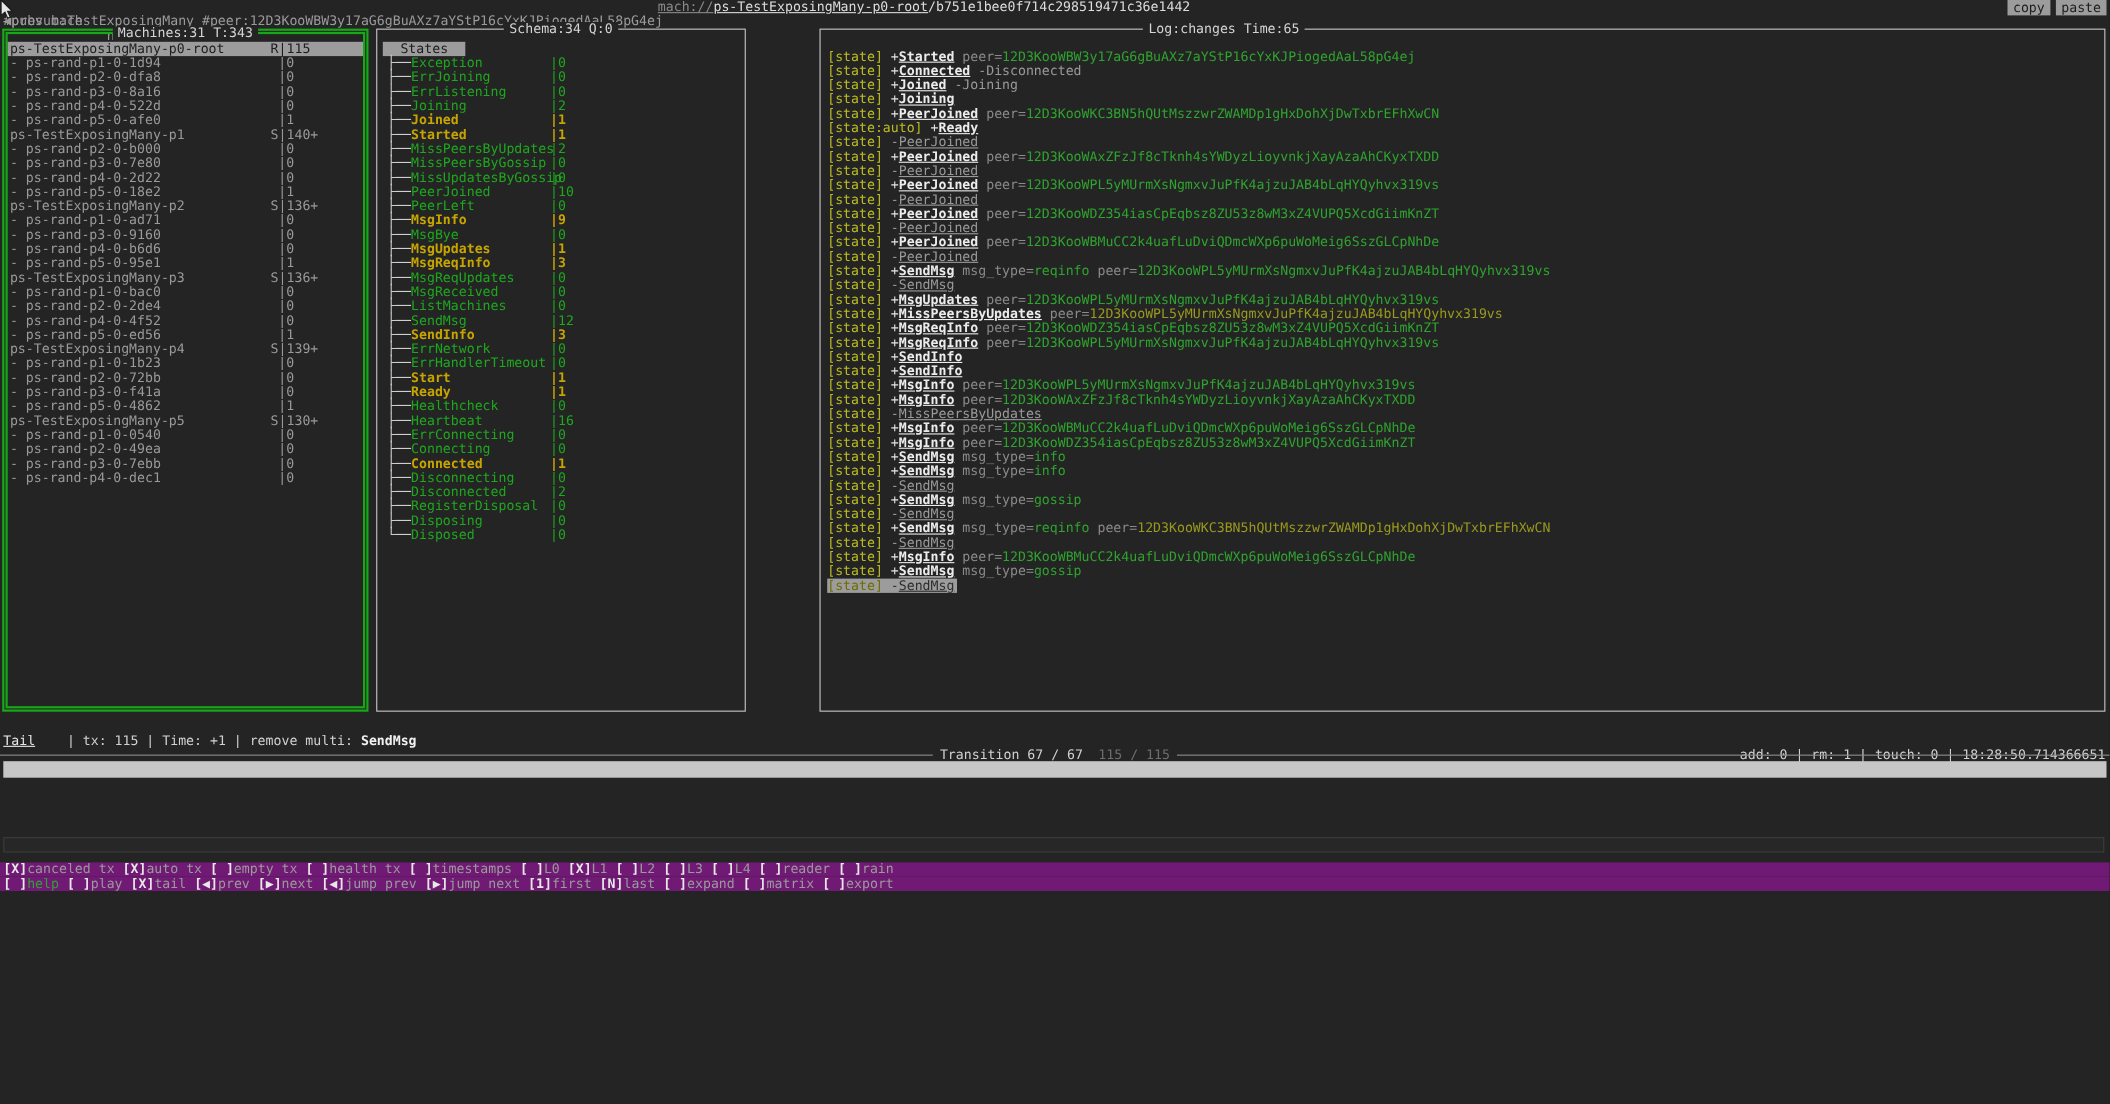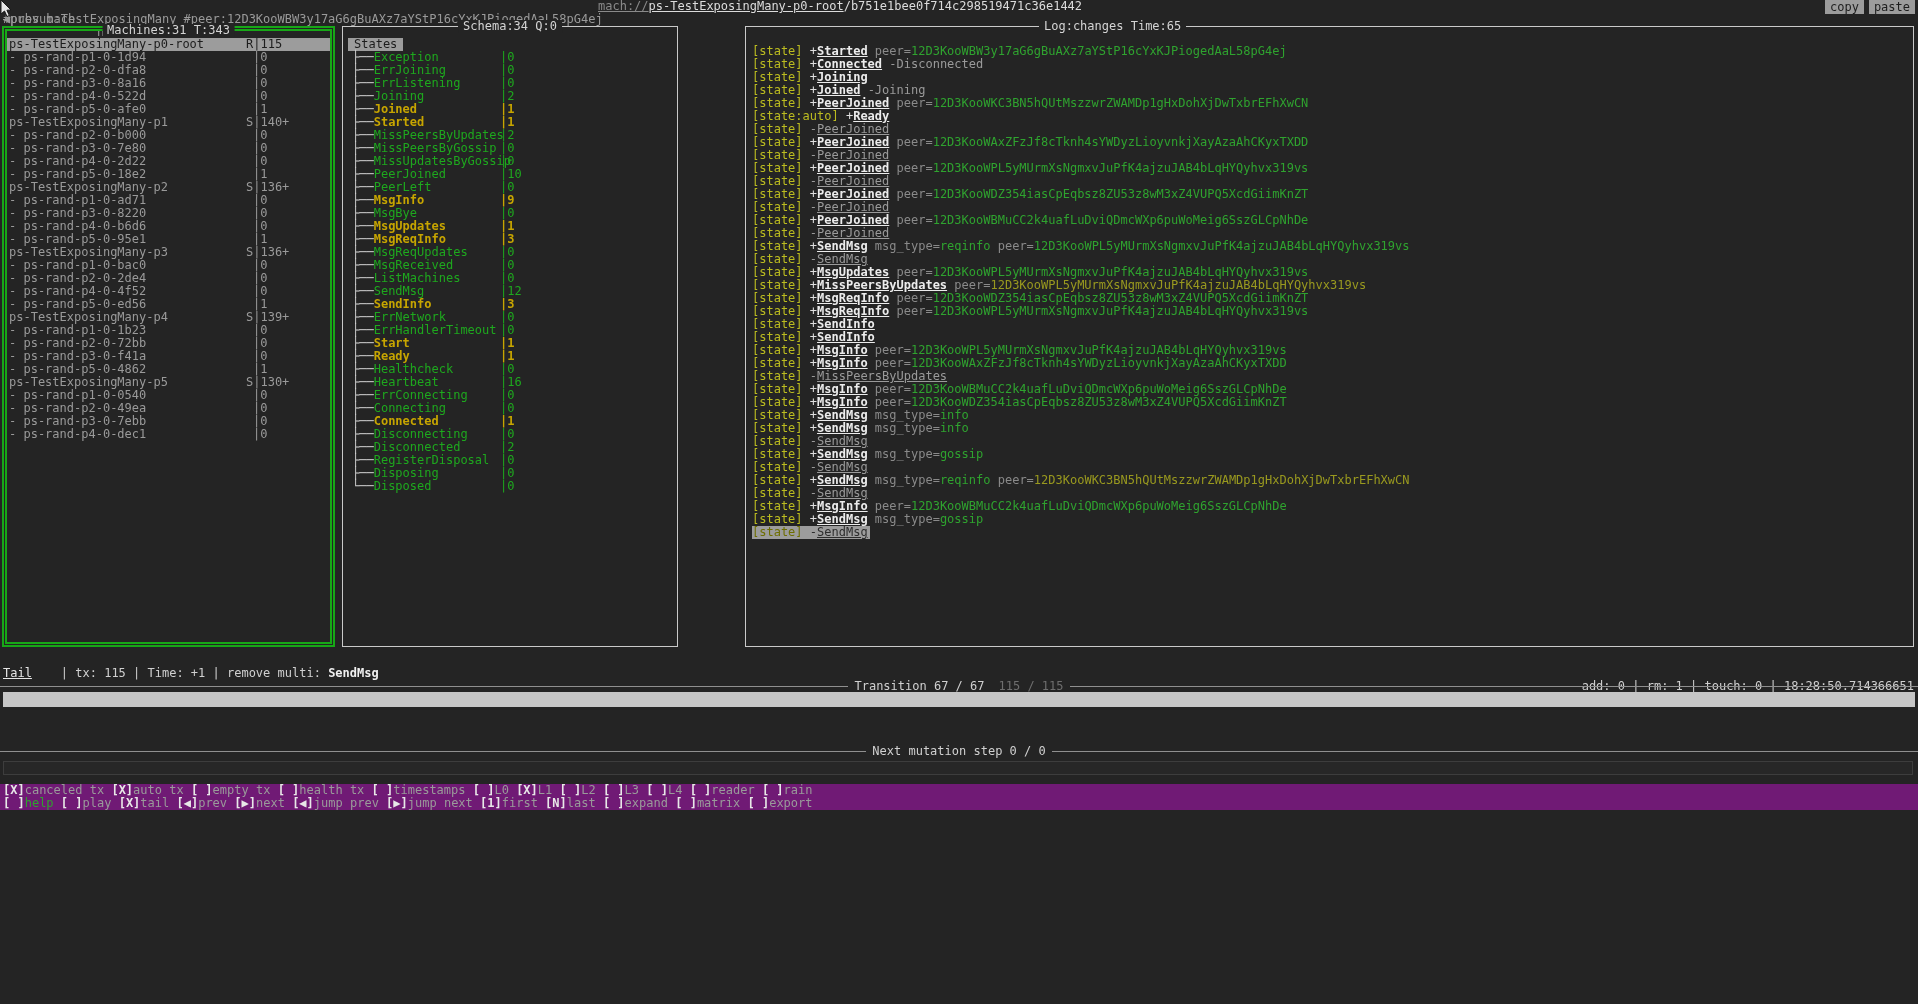--- a/index.html
+++ b/index.html
@@ -25,21 +25,21 @@
   .machines{left:2px;width:333px;border:5px double var(--green-border,#17a817);}
   .machines-list{padding-top:7px;}
   .m-row{position:relative;height:13px;padding-left:2px;white-space:pre;color:var(--gray);}
   .m-row.sel{background:var(--sel-bg,#9c9c9c);color:var(--sel-text,#1d1d1d);}
   .m-val{position:absolute;top:0;}
   .m-val.vr{left:239px;}
   .m-val.vc{left:246px;}
   .schema{left:342px;width:336px;border:1px solid var(--panel-border,#c9c9c9);}
   .schema-inner{padding-top:11px;}
   .root-row{height:13px;padding-left:5px;}
-  .states-root{display:inline-block;background:var(--sel-bg,#9c9c9c);color:var(--sel-text,#1d1d1d);padding:0 6px;}
+  .states-root{display:inline-block;background:var(--sel-bg,#9c9c9c);color:var(--sel-text,#1d1d1d);padding:0 16px;}
   .s-row{position:relative;height:13px;padding-left:9px;white-space:pre;}
   .s-glyph{color:#cfcfcf;}
   .s-name.idle{color:var(--state-green,#1ea81e);}
   .s-name.act{color:var(--amber,#c7a500);font-weight:bold;}
   .s-count{position:absolute;left:157px;top:0;}
   .s-count.idle{color:var(--state-green,#1ea81e);}
   .s-count.act{color:var(--amber,#c7a500);font-weight:bold;}
   .log{left:745px;width:1169px;border:1px solid var(--panel-border,#c9c9c9);}
   .log .panel-title{left:277px;transform:none;margin-left:16px;}
   .log-inner{padding:18px 0 0 6px;}
@@ -108,21 +108,21 @@
         <div class="m-row"><span class="m-name">- ps-rand-p3-0-8a16</span><span class="m-val vc">|0</span></div>
         <div class="m-row"><span class="m-name">- ps-rand-p4-0-522d</span><span class="m-val vc">|0</span></div>
         <div class="m-row"><span class="m-name">- ps-rand-p5-0-afe0</span><span class="m-val vc">|1</span></div>
         <div class="m-row"><span class="m-name">ps-TestExposingMany-p1</span><span class="m-val vr">S|140+</span></div>
         <div class="m-row"><span class="m-name">- ps-rand-p2-0-b000</span><span class="m-val vc">|0</span></div>
         <div class="m-row"><span class="m-name">- ps-rand-p3-0-7e80</span><span class="m-val vc">|0</span></div>
         <div class="m-row"><span class="m-name">- ps-rand-p4-0-2d22</span><span class="m-val vc">|0</span></div>
         <div class="m-row"><span class="m-name">- ps-rand-p5-0-18e2</span><span class="m-val vc">|1</span></div>
         <div class="m-row"><span class="m-name">ps-TestExposingMany-p2</span><span class="m-val vr">S|136+</span></div>
         <div class="m-row"><span class="m-name">- ps-rand-p1-0-ad71</span><span class="m-val vc">|0</span></div>
-        <div class="m-row"><span class="m-name">- ps-rand-p3-0-8220</span><span class="m-val vc">|0</span></div>
+        <div class="m-row"><span class="m-name">- ps-rand-p3-0-9160</span><span class="m-val vc">|0</span></div>
         <div class="m-row"><span class="m-name">- ps-rand-p4-0-b6d6</span><span class="m-val vc">|0</span></div>
         <div class="m-row"><span class="m-name">- ps-rand-p5-0-95e1</span><span class="m-val vc">|1</span></div>
         <div class="m-row"><span class="m-name">ps-TestExposingMany-p3</span><span class="m-val vr">S|136+</span></div>
         <div class="m-row"><span class="m-name">- ps-rand-p1-0-bac0</span><span class="m-val vc">|0</span></div>
         <div class="m-row"><span class="m-name">- ps-rand-p2-0-2de4</span><span class="m-val vc">|0</span></div>
         <div class="m-row"><span class="m-name">- ps-rand-p4-0-4f52</span><span class="m-val vc">|0</span></div>
         <div class="m-row"><span class="m-name">- ps-rand-p5-0-ed56</span><span class="m-val vc">|1</span></div>
         <div class="m-row"><span class="m-name">ps-TestExposingMany-p4</span><span class="m-val vr">S|139+</span></div>
         <div class="m-row"><span class="m-name">- ps-rand-p1-0-1b23</span><span class="m-val vc">|0</span></div>
         <div class="m-row"><span class="m-name">- ps-rand-p2-0-72bb</span><span class="m-val vc">|0</span></div>
@@ -179,22 +179,22 @@
           <div class="s-row"><span class="s-glyph">└──</span><span class="s-name idle">Disposed</span><span class="s-count idle">|0</span></div>
         </div>
     </div>
   </div>
 
   <div class="panel log">
     <div class="panel-title">Log:changes Time:65</div>
     <div class="log-inner" id="log-lines">
         <div class="log-line"><span class="ltag">[state]</span> <span class="lplus">+</span><span class="ladded">Started</span> <span class="lkey">peer=</span><span class="lval-green">12D3KooWBW3y17aG6gBuAXz7aYStP16cYxKJPiogedAaL58pG4ej</span></div>
         <div class="log-line"><span class="ltag">[state]</span> <span class="lplus">+</span><span class="ladded">Connected</span> <span class="lrm-inline">-Disconnected</span></div>
+        <div class="log-line"><span class="ltag">[state]</span> <span class="lplus">+</span><span class="ladded">Joined</span> <span class="lrm-inline">-Joining</span></div>
         <div class="log-line"><span class="ltag">[state]</span> <span class="lplus">+</span><span class="ladded">Joining</span></div>
-        <div class="log-line"><span class="ltag">[state]</span> <span class="lplus">+</span><span class="ladded">Joined</span> <span class="lrm-inline">-Joining</span></div>
         <div class="log-line"><span class="ltag">[state]</span> <span class="lplus">+</span><span class="ladded">PeerJoined</span> <span class="lkey">peer=</span><span class="lval-green">12D3KooWKC3BN5hQUtMszzwrZWAMDp1gHxDohXjDwTxbrEFhXwCN</span></div>
         <div class="log-line"><span class="ltag">[state:auto]</span> <span class="lplus">+</span><span class="ladded">Ready</span></div>
         <div class="log-line"><span class="ltag">[state]</span> <span class="lminus">-</span><span class="lremoved">PeerJoined</span></div>
         <div class="log-line"><span class="ltag">[state]</span> <span class="lplus">+</span><span class="ladded">PeerJoined</span> <span class="lkey">peer=</span><span class="lval-green">12D3KooWAxZFzJf8cTknh4sYWDyzLioyvnkjXayAzaAhCKyxTXDD</span></div>
         <div class="log-line"><span class="ltag">[state]</span> <span class="lminus">-</span><span class="lremoved">PeerJoined</span></div>
         <div class="log-line"><span class="ltag">[state]</span> <span class="lplus">+</span><span class="ladded">PeerJoined</span> <span class="lkey">peer=</span><span class="lval-green">12D3KooWPL5yMUrmXsNgmxvJuPfK4ajzuJAB4bLqHYQyhvx319vs</span></div>
         <div class="log-line"><span class="ltag">[state]</span> <span class="lminus">-</span><span class="lremoved">PeerJoined</span></div>
         <div class="log-line"><span class="ltag">[state]</span> <span class="lplus">+</span><span class="ladded">PeerJoined</span> <span class="lkey">peer=</span><span class="lval-green">12D3KooWDZ354iasCpEqbsz8ZU53z8wM3xZ4VUPQ5XcdGiimKnZT</span></div>
         <div class="log-line"><span class="ltag">[state]</span> <span class="lminus">-</span><span class="lremoved">PeerJoined</span></div>
         <div class="log-line"><span class="ltag">[state]</span> <span class="lplus">+</span><span class="ladded">PeerJoined</span> <span class="lkey">peer=</span><span class="lval-green">12D3KooWBMuCC2k4uafLuDviQDmcWXp6puWoMeig6SszGLCpNhDe</span></div>
@@ -232,25 +232,20 @@
 
   <div class="sec-header" style="top:680px">
     <span class="rule"></span>
     <span class="sec-title"><span>Transition 67 / 67</span><span class="dimtxt">115 / 115</span></span>
     <span class="rule"></span>
   </div>
   <div class="t-bar">
     <div class="t-fill" style="width: 100%;"></div>
   </div>
 
-  <div class="sec-header" style="top:745px">
-    <span class="rule"></span>
-    <span class="sec-title">Next mutation step 0 / 0</span>
-    <span class="rule"></span>
-  </div>
   <div class="m-bar">
     <div class="m-fill" style="width: 0%;"></div>
   </div>
 
   <div class="tb" style="top:784px" id="tb1"><span class="chip-item"><span class="box">[X]</span><span class="lbl">canceled tx</span></span> <span class="chip-item"><span class="box">[X]</span><span class="lbl">auto tx</span></span> <span class="chip-item"><span class="box">[ ]</span><span class="lbl">empty tx</span></span> <span class="chip-item"><span class="box">[ ]</span><span class="lbl">health tx</span></span> <span class="chip-item"><span class="box">[ ]</span><span class="lbl">timestamps</span></span> <span class="chip-item"><span class="box">[ ]</span><span class="lbl">L0</span></span> <span class="chip-item"><span class="box">[X]</span><span class="lbl">L1</span></span> <span class="chip-item"><span class="box">[ ]</span><span class="lbl">L2</span></span> <span class="chip-item"><span class="box">[ ]</span><span class="lbl">L3</span></span> <span class="chip-item"><span class="box">[ ]</span><span class="lbl">L4</span></span> <span class="chip-item"><span class="box">[ ]</span><span class="lbl">reader</span></span> <span class="chip-item"><span class="box">[ ]</span><span class="lbl">rain</span></span></div>
   <div class="tb" style="top:797px" id="tb2"><span class="chip-item"><span class="box">[ ]</span><span class="lbl green">help</span></span> <span class="chip-item"><span class="box">[ ]</span><span class="lbl">play</span></span> <span class="chip-item"><span class="box">[X]</span><span class="lbl">tail</span></span> <span class="chip-item"><span class="box">[◀]</span><span class="lbl">prev</span></span> <span class="chip-item"><span class="box">[▶]</span><span class="lbl">next</span></span> <span class="chip-item"><span class="box">[◀]</span><span class="lbl">jump prev</span></span> <span class="chip-item"><span class="box">[▶]</span><span class="lbl">jump next</span></span> <span class="chip-item"><span class="box">[1]</span><span class="lbl">first</span></span> <span class="chip-item"><span class="box">[N]</span><span class="lbl">last</span></span> <span class="chip-item"><span class="box">[ ]</span><span class="lbl">expand</span></span> <span class="chip-item"><span class="box">[ ]</span><span class="lbl">matrix</span></span> <span class="chip-item"><span class="box">[ ]</span><span class="lbl">export</span></span></div>
 
 </div>
 
 </body></html>

